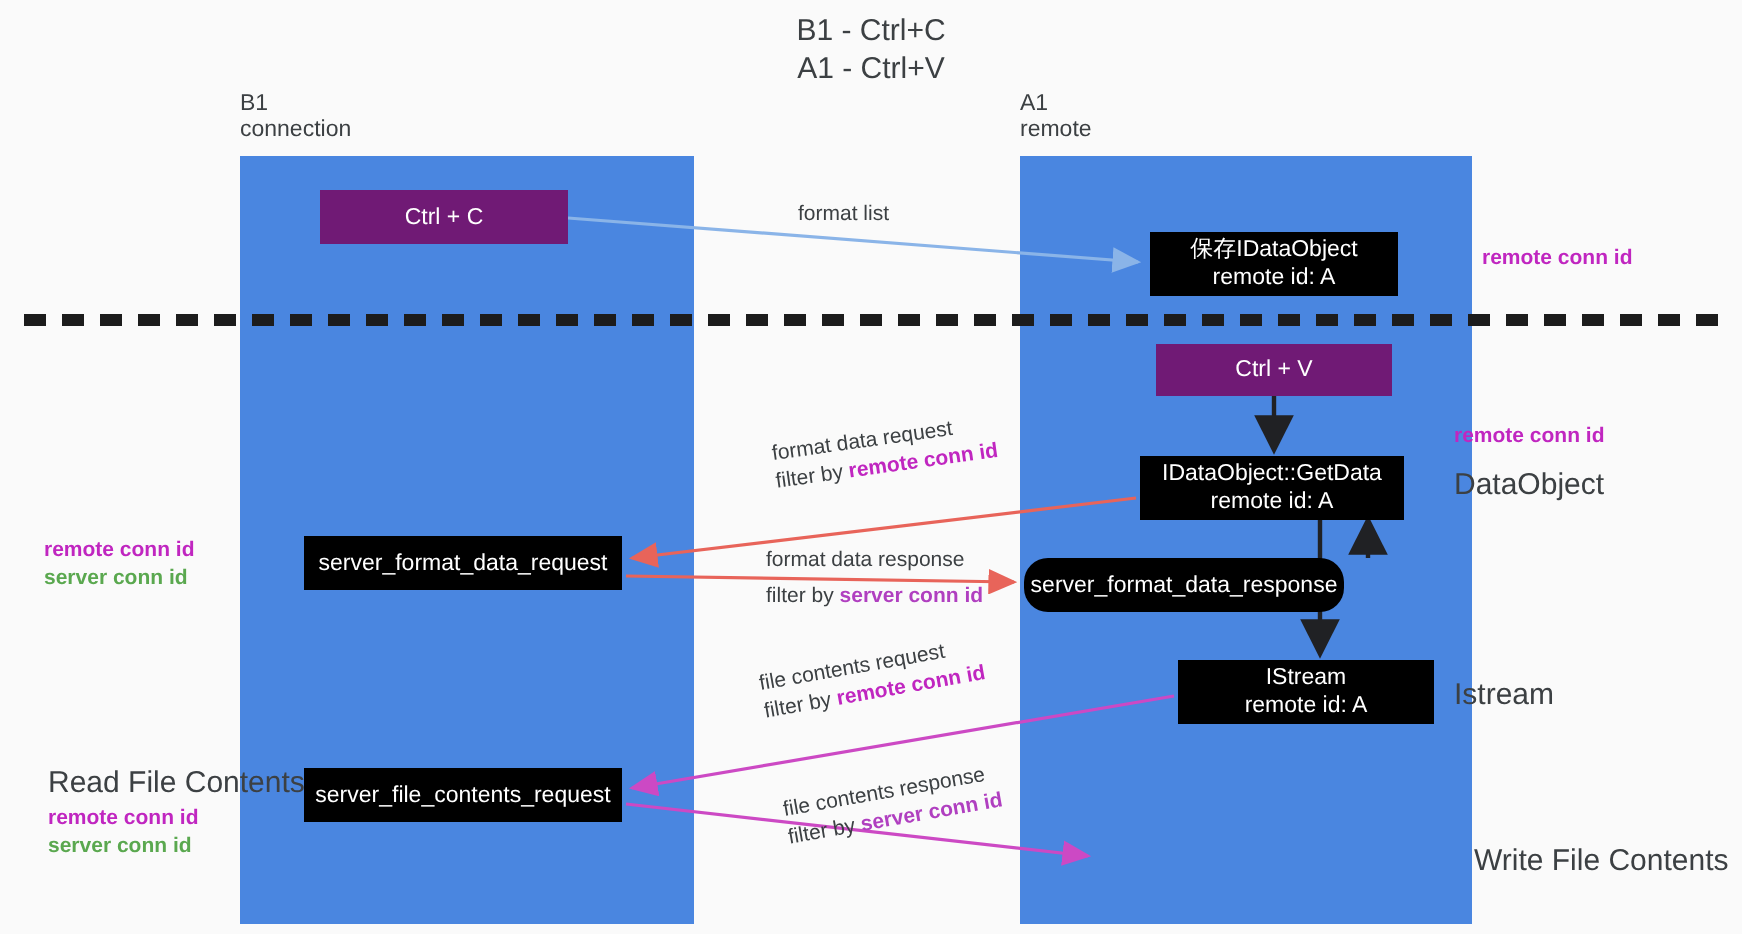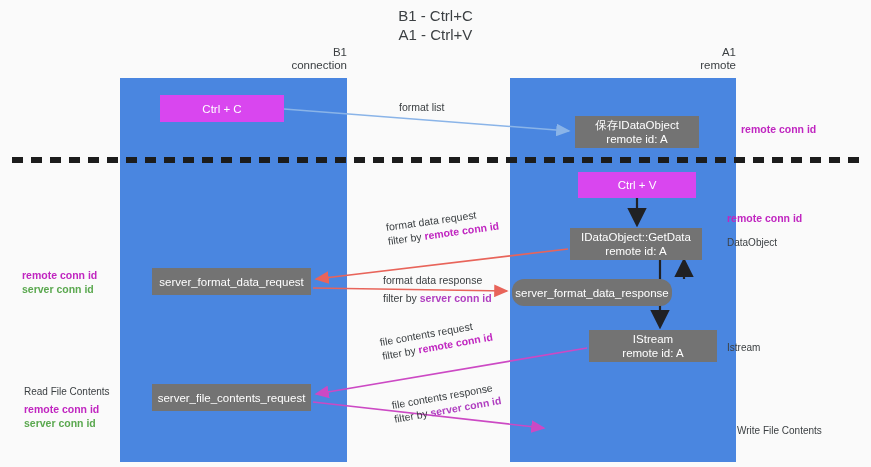--- a/index.html
+++ b/index.html
@@ -38,21 +38,21 @@
     width: 871px;
     text-align: center;
     font-size: 15px;
     line-height: 19px;
     color: #3c4043;
     white-space: pre-line;
   }
   
   .lane-head {
     position: absolute;
-    text-align: right;
+    text-align: left;
     font-size: 11.5px;
     line-height: 13px;
     color: #3c4043;
     white-space: pre-line;
   }
   .lane-head.b1 { left: 120px; top: 46px; width: 227px; }
   .lane-head.a1 { left: 510px; top: 46px; width: 226px; }
   
   .lane {
     position: absolute;
@@ -80,22 +80,22 @@
     flex-direction: column;
     align-items: center;
     justify-content: center;
     text-align: center;
     color: #ffffff;
     font-size: 11.5px;
     line-height: 14px;
     white-space: pre-line;
     padding: 2px 4px;
   }
-  .node.green { background: #d946ef; }
-  .node.orange { background: #737373; }
+  .node.green { background: #701a75; }
+  .node.orange { background: #000000; }
 
   .n-ctrlc  { left: 160px; top: 95px;  width: 124px; height: 27px; }
   .n-saveido{ left: 575px; top: 116px; width: 124px; height: 32px; }
   .n-ctrlv  { left: 578px; top: 172px; width: 118px; height: 26px; }
   .n-getdata{ left: 570px; top: 228px; width: 132px; height: 32px; }
   .n-sfreq  { left: 152px; top: 268px; width: 159px; height: 27px; }
   .n-sfresp { left: 512px; top: 279px; width: 160px; height: 27px; border-radius: 12px; }
   .n-istream{ left: 589px; top: 330px; width: 128px; height: 32px; }
   .n-sfcreq { left: 152px; top: 384px; width: 159px; height: 27px; }
   .n-sfcresp{ left: 548px; top: 417px; width: 159px; height: 27px; }
@@ -124,21 +124,21 @@
     position: absolute;
     font-size: 10.5px;
     line-height: 14px;
     font-weight: bold;
     white-space: pre-line;
   }
   .side.purple { color: #c026c0; }
   .side.green  { color: #5aa84f; }
   .side-plain {
     position: absolute;
-    font-size: 10px;
+    font-size: 15px;
     line-height: 14px;
     color: #3c4043;
     white-space: nowrap;
     font-weight: normal;
   }
 
   .s-rc-top    { left: 741px; top: 122px; }
   .s-rc-mid    { left: 727px; top: 211px; }
   .s-dataobject{ left: 727px; top: 236px; }
   .s-istream   { left: 727px; top: 341px; }

